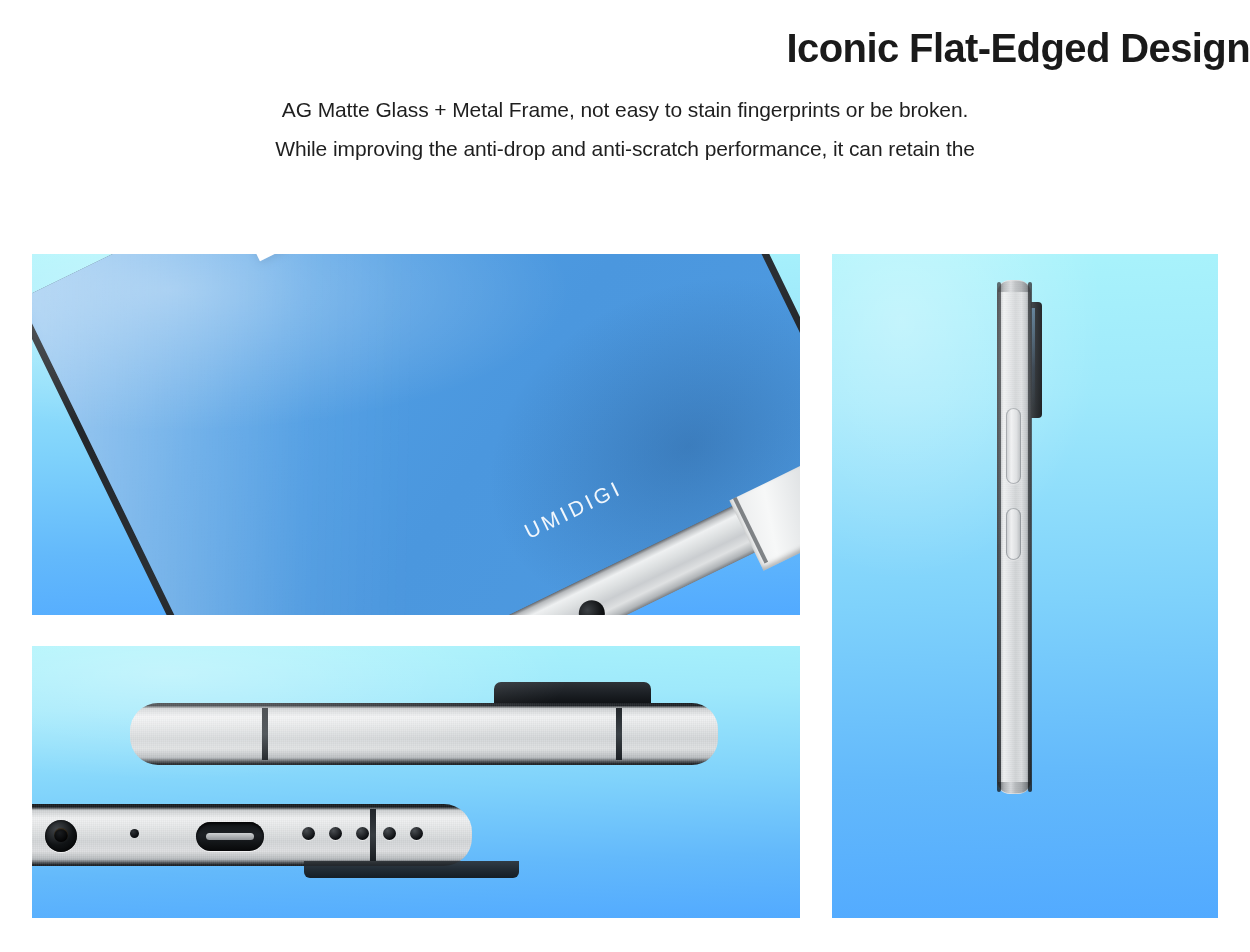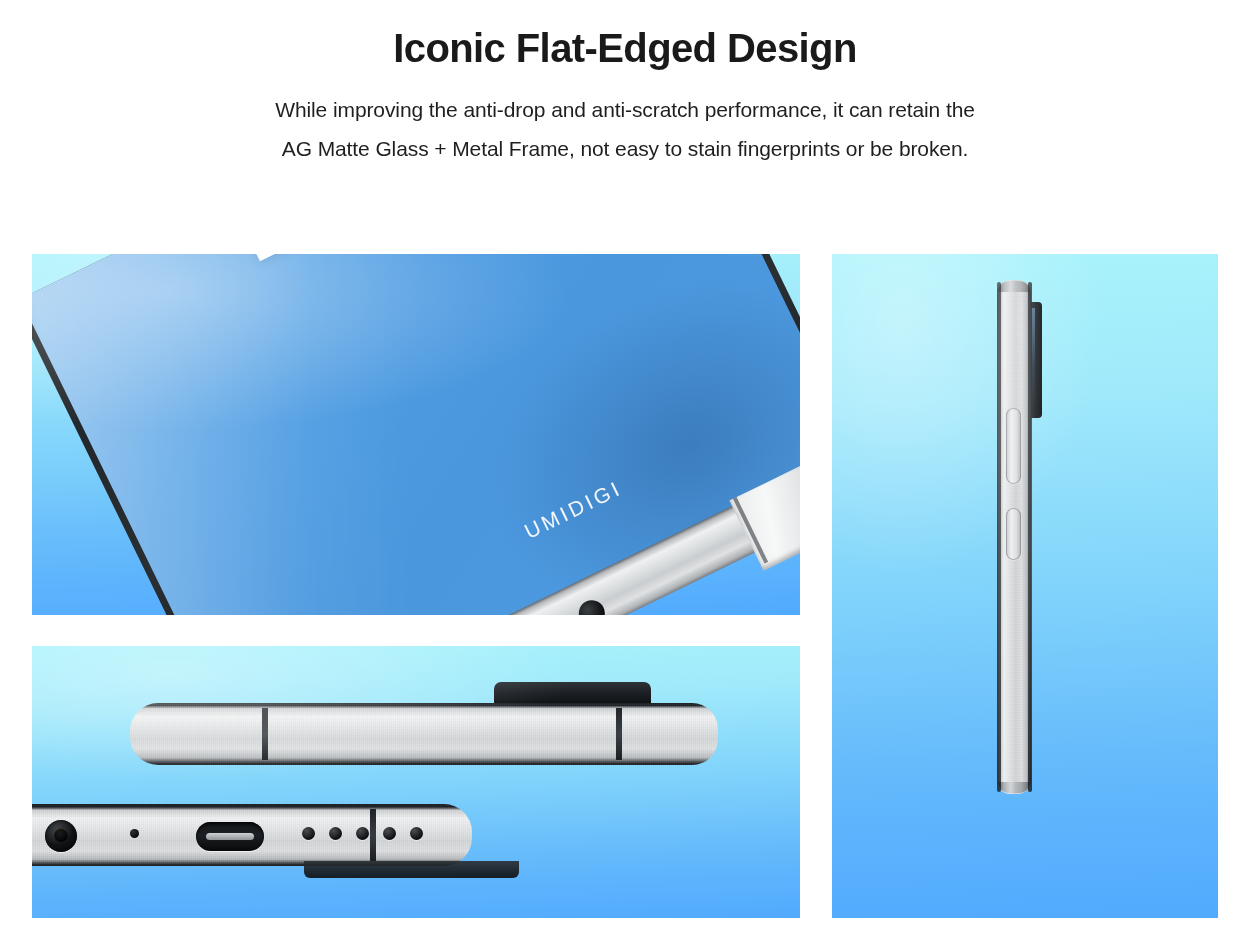--- a/index.html
+++ b/index.html
@@ -27,20 +27,21 @@
     text-align: center;
   }
 
   .title {
     font-size: 40px;
     font-weight: 700;
     letter-spacing: -0.6px;
     color: #1a1a1a;
     line-height: 1;
     margin-top: 28px;
+    text-align: right;
   }
 
   .subtitle {
     margin-top: 22px;
     font-size: 21px;
     font-weight: 400;
     color: #1f1f1f;
     line-height: 39px;
     letter-spacing: -0.1px;
   }
@@ -403,22 +404,22 @@
 </style>
 </head>
 <body>
 
 <div class="page">
 
   <div class="header">
     <h1 class="title">Iconic Flat-Edged Design</h1>
 
     <div class="subtitle">
+      <span class="ln">AG Matte Glass + Metal Frame, not easy to stain fingerprints or be broken.</span>
       <span class="ln">While improving the anti-drop and anti-scratch performance, it can retain the</span>
-      <span class="ln">AG Matte Glass + Metal Frame, not easy to stain fingerprints or be broken.</span>
     </div>
   </div>
 
   <div class="panel" id="panel-topleft">
 
     <div class="tl-phone">
 
       <div class="tl-bezel"></div>
 
       <div class="tl-glass glass-blue">

